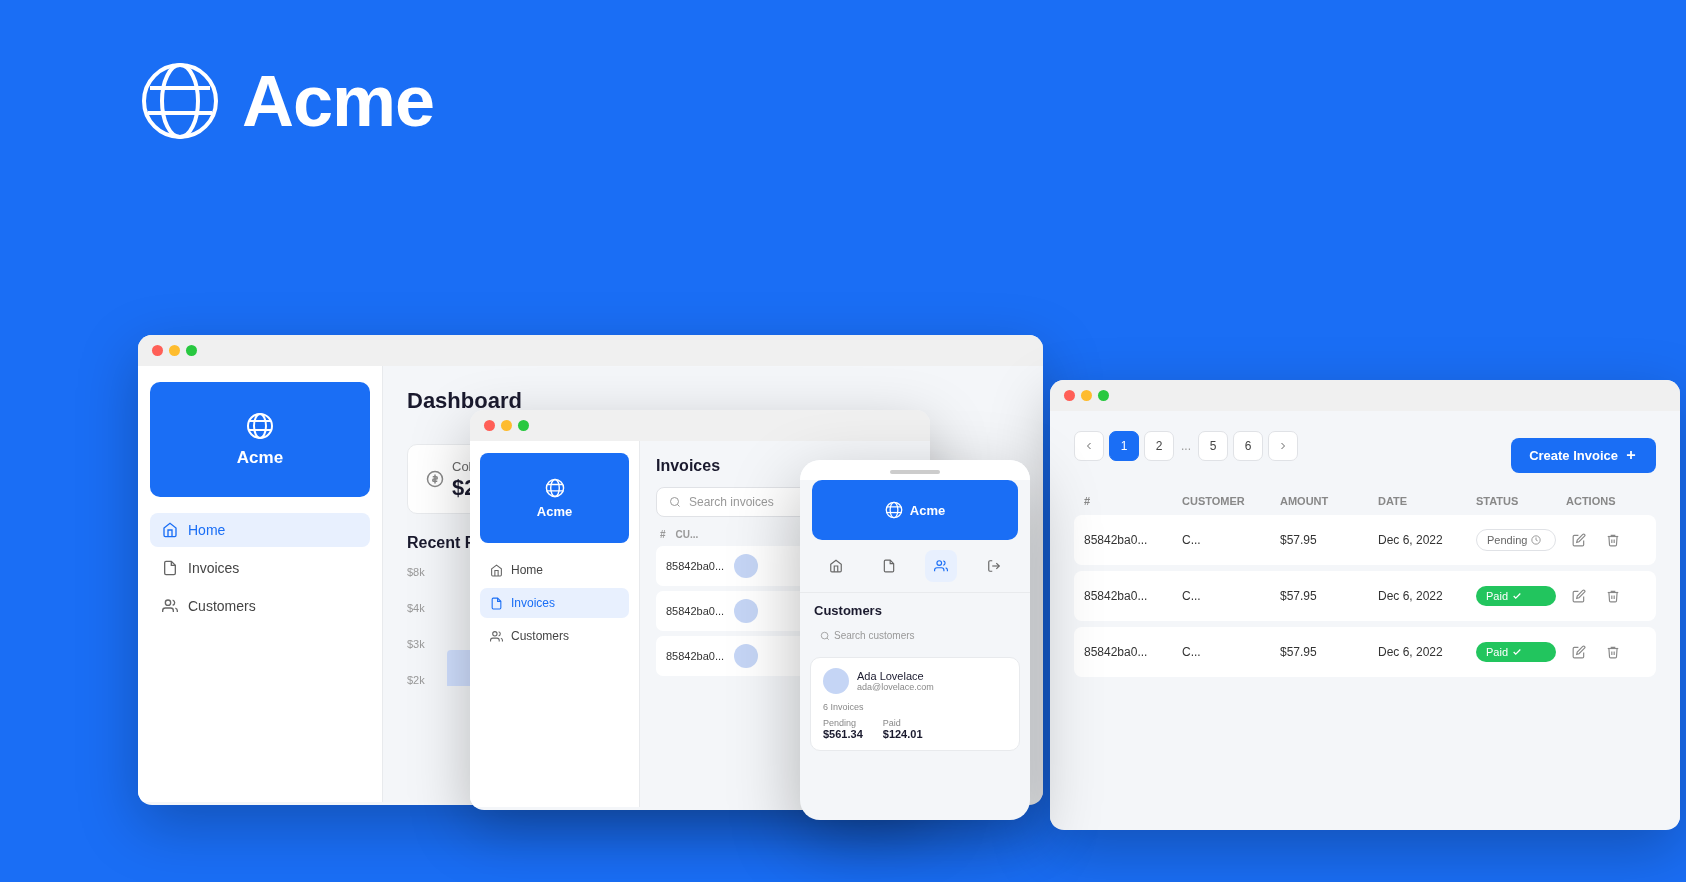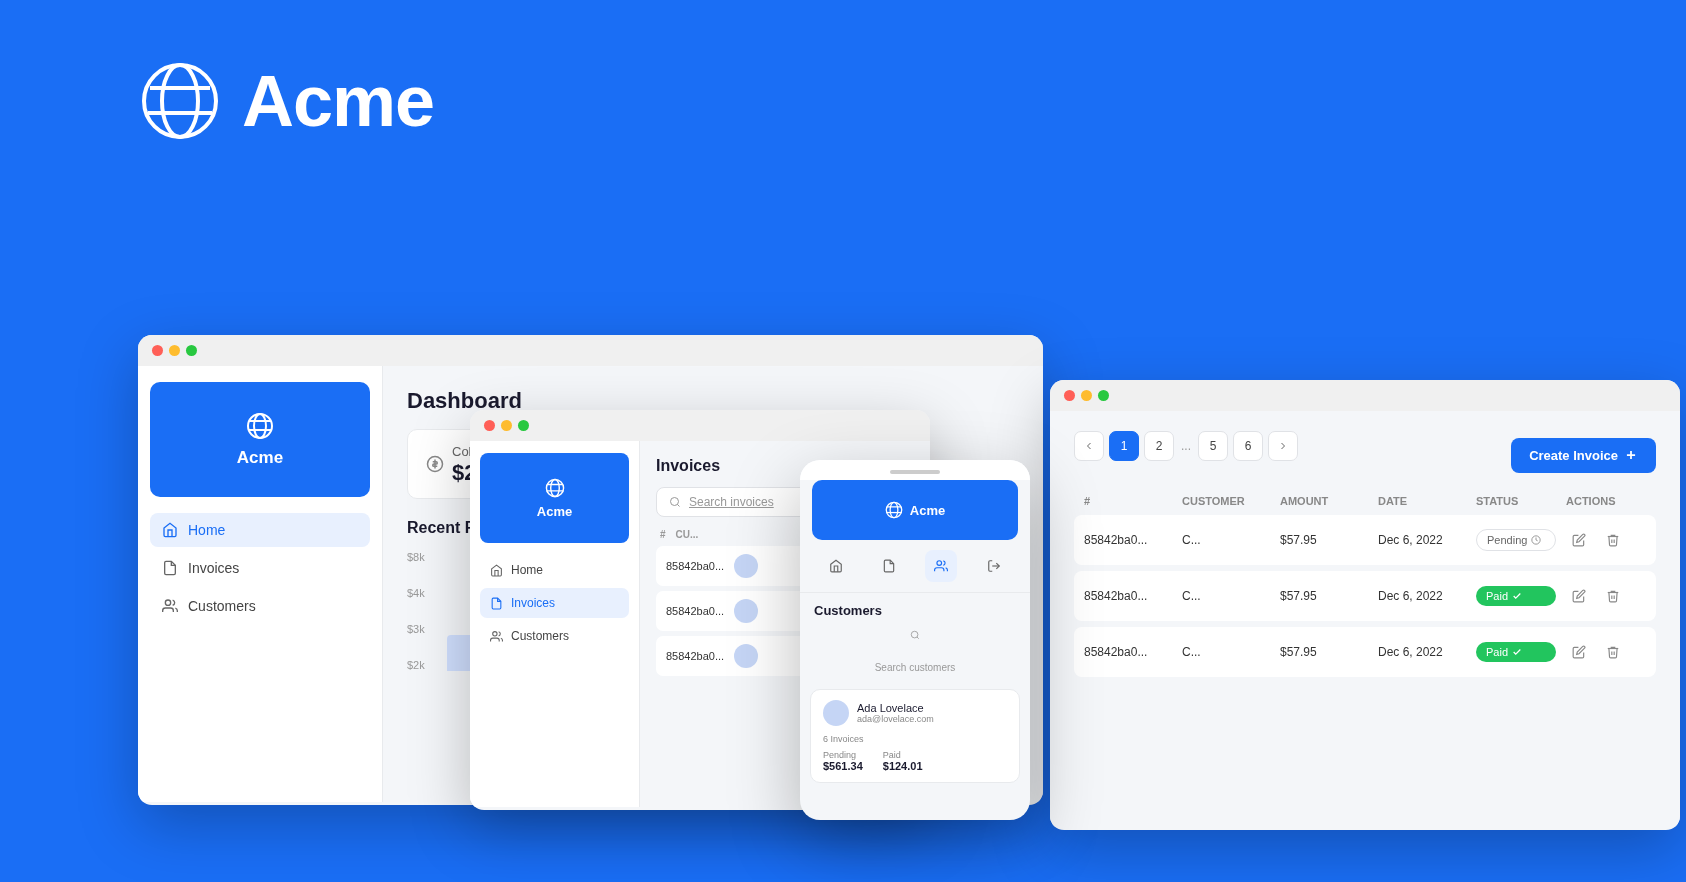--- a/index.html
+++ b/index.html
@@ -116,21 +116,21 @@
       flex: 1;
       padding: 22px 24px;
       background: #f4f6f9;
       overflow: hidden;
     }
 
     .dash-title {
       font-size: 22px;
       font-weight: 700;
       color: #1a1a2e;
-      margin-bottom: 15px;
+      margin-bottom: 30px;
     }
 
     .collected-card {
       display: inline-flex;
       align-items: center;
       gap: 8px;
       background: #fff;
       border: 1px solid #e8eaed;
       border-radius: 10px;
       padding: 12px 18px;
@@ -264,21 +264,20 @@
       display: flex;
       align-items: center;
       gap: 8px;
       background: #fff;
       border: 1px solid #e0e2e6;
       border-radius: 8px;
       padding: 7px 12px;
       margin-bottom: 12px;
       font-size: 12px;
       color: #999;
-      text-decoration: underline;
     }
 
     .inv-table-header {
       display: flex;
       gap: 10px;
       font-size: 10px;
       color: #999;
       font-weight: 600;
       padding: 0 4px;
       margin-bottom: 6px;
@@ -371,27 +370,26 @@
       padding: 10px 14px 6px;
       font-size: 13px;
       font-weight: 700;
       color: #1a1a2e;
     }
 
     .cust-search {
       margin: 0 10px 10px;
       display: flex;
       align-items: center;
-      gap: 22px;
+      gap: 4px;
       background: #f4f6f9;
       border-radius: 7px;
       padding: 6px 10px;
       font-size: 10px;
       color: #999;
-      flex-direction: column;
     }
 
     .cust-card {
       margin: 0 10px 8px;
       background: #fff;
       border: 1px solid #e8eaed;
       border-radius: 10px;
       padding: 10px 12px;
     }
     .cust-card-header {

